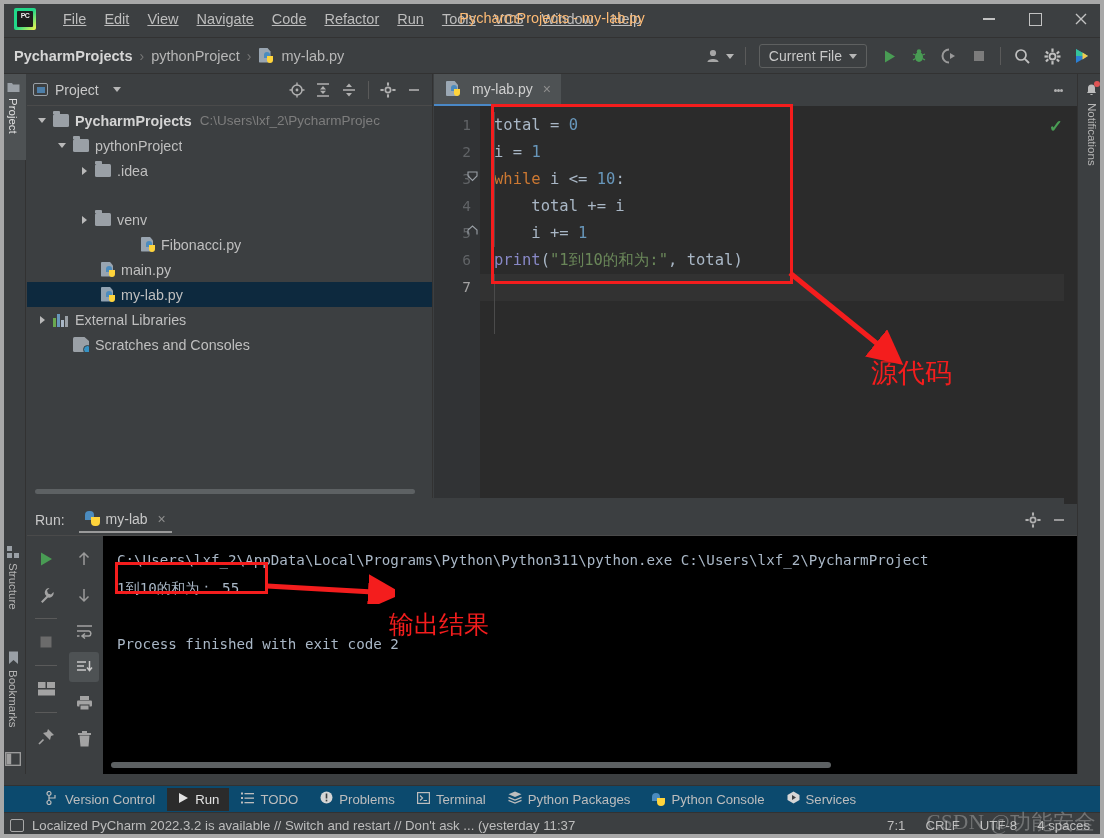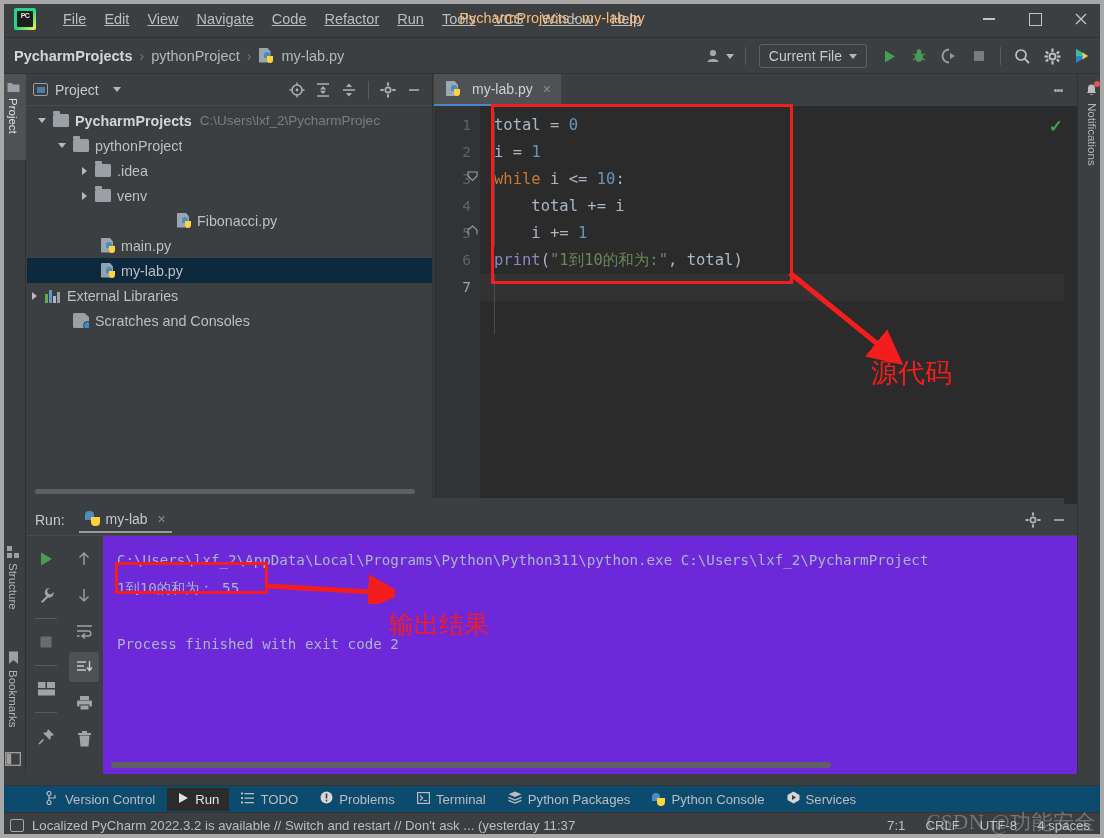--- a/index.html
+++ b/index.html
@@ -304,21 +304,21 @@
     display:flex; flex-direction:column; align-items:center; gap: 0px;
   }
   .rs-icon {
     width: 30px; height: 30px; display:flex; align-items:center; justify-content:center;
     color: #a3a3a3; margin-bottom: 6px; border-radius:3px;
   }
   .rs-icon.active { background: #4e5254; }
   .rs-sep { width: 22px; height:1px; background:#5a5a5a; margin: 2px 0 8px 0; }
 
   .console {
-    flex: 1; background: #6d28d9; position: relative; overflow:hidden;
+    flex: 1; background: #000000; position: relative; overflow:hidden;
     font-family: "DejaVu Sans Mono", monospace; font-size: 14.2px;
     padding: 10px 0 0 14px;
   }
   .cons-line { line-height: 28px; color: #a9b7c6; white-space: pre; }
   .console-hscroll {
     position:absolute; left:8px; bottom:6px; width: 720px; height:6px;
     background:#5d6163; border-radius:3px;
   }
 
   
@@ -596,26 +596,26 @@
       <div class="tree-row" style="padding-left:28px;">
         <span class="arrow down"></span>
         <span class="folder" style="margin-left:4px;"></span>
         <span class="lbl">pythonProject</span>
       </div>
       <div class="tree-row" style="padding-left:50px;">
         <span class="arrow right"></span>
         <span class="folder" style="margin-left:4px;"></span>
         <span class="lbl">.idea</span>
       </div>
-      <div class="tree-row" style="padding-left:50px;">
+      <div class="tree-row" style="padding-left:50px;margin-top:24px;">
         <span class="arrow right"></span>
         <span class="folder" style="margin-left:4px;"></span>
         <span class="lbl">venv</span>
       </div>
-      <div class="tree-row" style="padding-left:114px;margin-left:36px;">
+      <div class="tree-row" style="padding-left:114px;">
         <span class="py-icon">
             <i class="pg"></i>
             <i class="sn-b"></i>
             <i class="sn-y"></i>
           </span>
         <span class="lbl">Fibonacci.py</span>
       </div>
       <div class="tree-row" style="padding-left:74px;">
         <span class="py-icon">
             <i class="pg"></i>
@@ -625,21 +625,21 @@
         <span class="lbl">main.py</span>
       </div>
       <div class="tree-row selected" style="padding-left:74px;">
         <span class="py-icon">
             <i class="pg"></i>
             <i class="sn-b"></i>
             <i class="sn-y"></i>
           </span>
         <span class="lbl">my-lab.py</span>
       </div>
-      <div class="tree-row" style="padding-left:0;">
+      <div class="tree-row" style="padding-left:8px;">
         <span class="arrow right"></span>
         <span class="ext-lib-icon" style="margin-left:4px;">
           <i style="height:9px;background:#6aa84f;"></i>
             <i style="height:13px;background:#6897bb;"></i>
             <i style="height:7px;background:#a9b7c6;"></i>
             <i style="height:11px;background:#9aa0a6;"></i>
         </span>
         <span class="lbl">External Libraries</span>
       </div>
       <div class="tree-row" style="padding-left:46px;">

